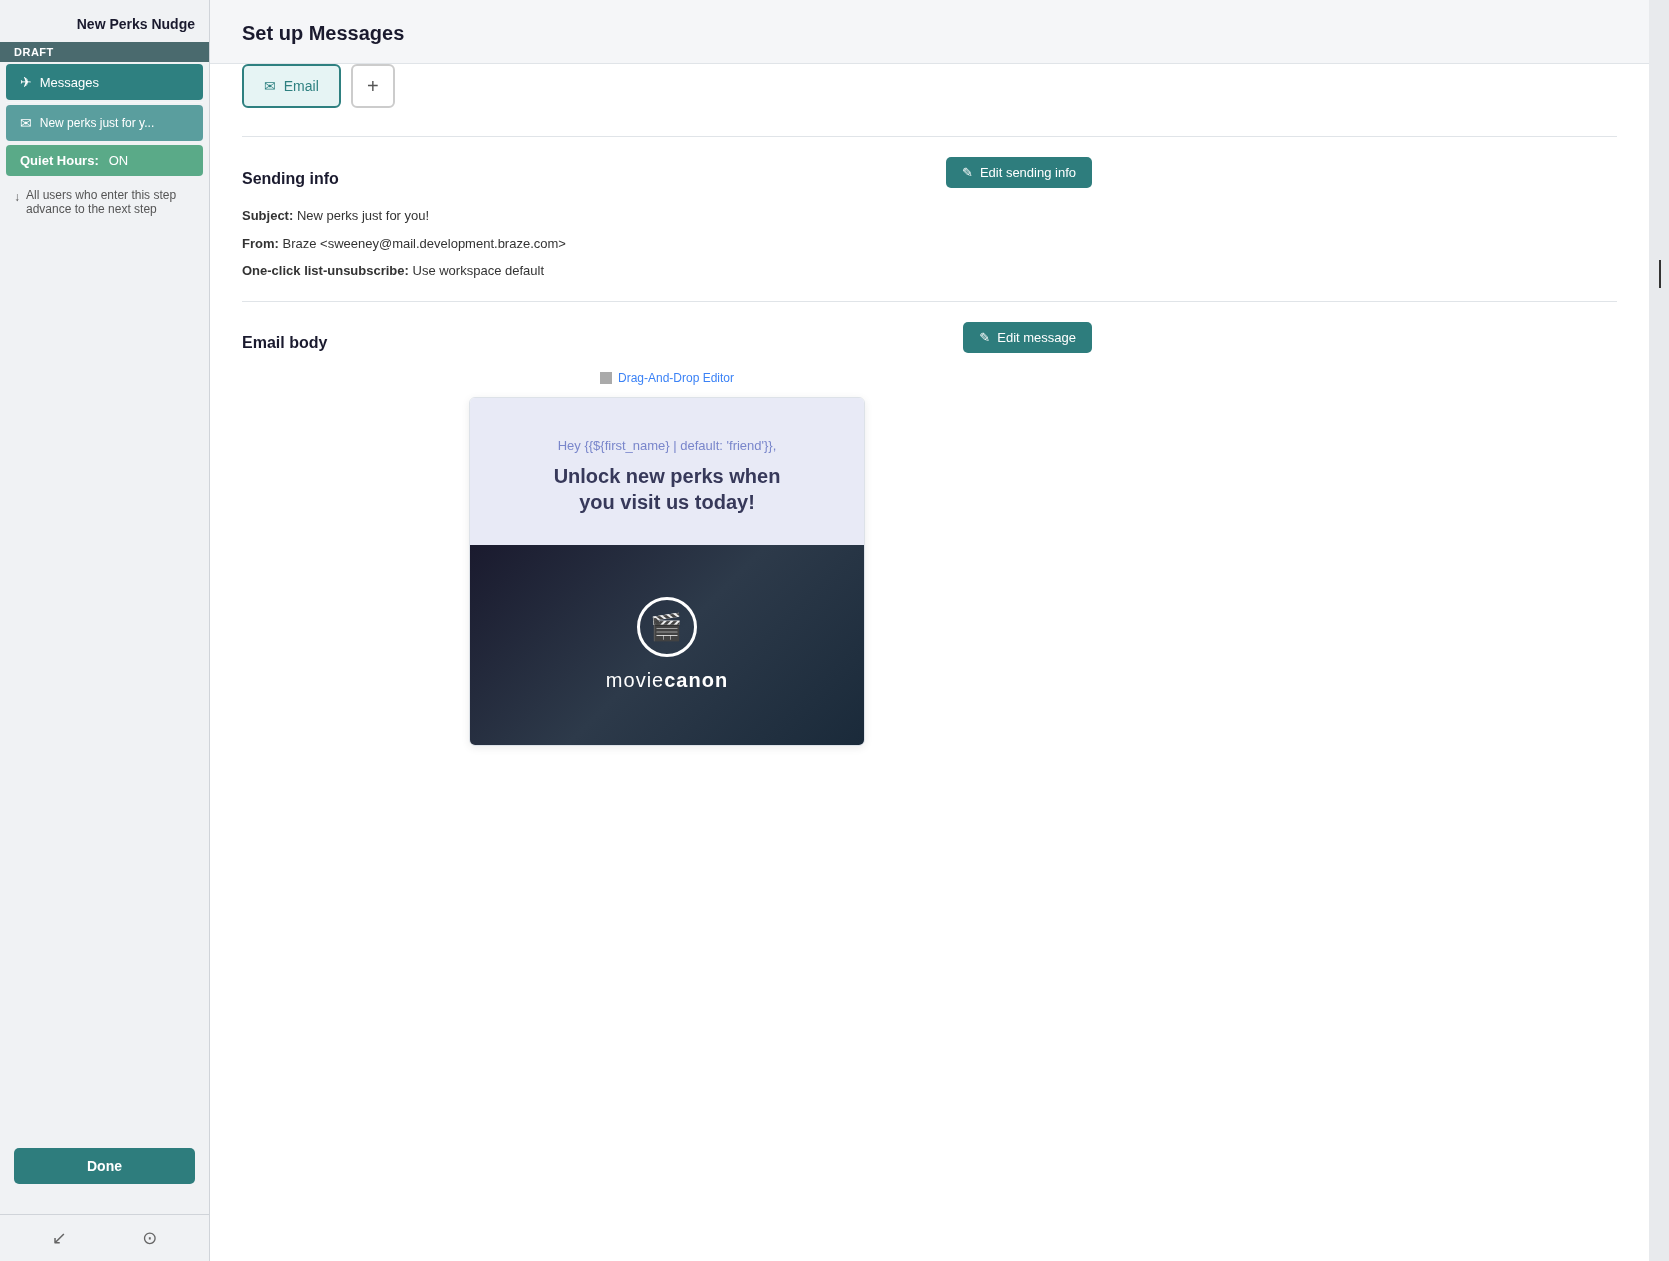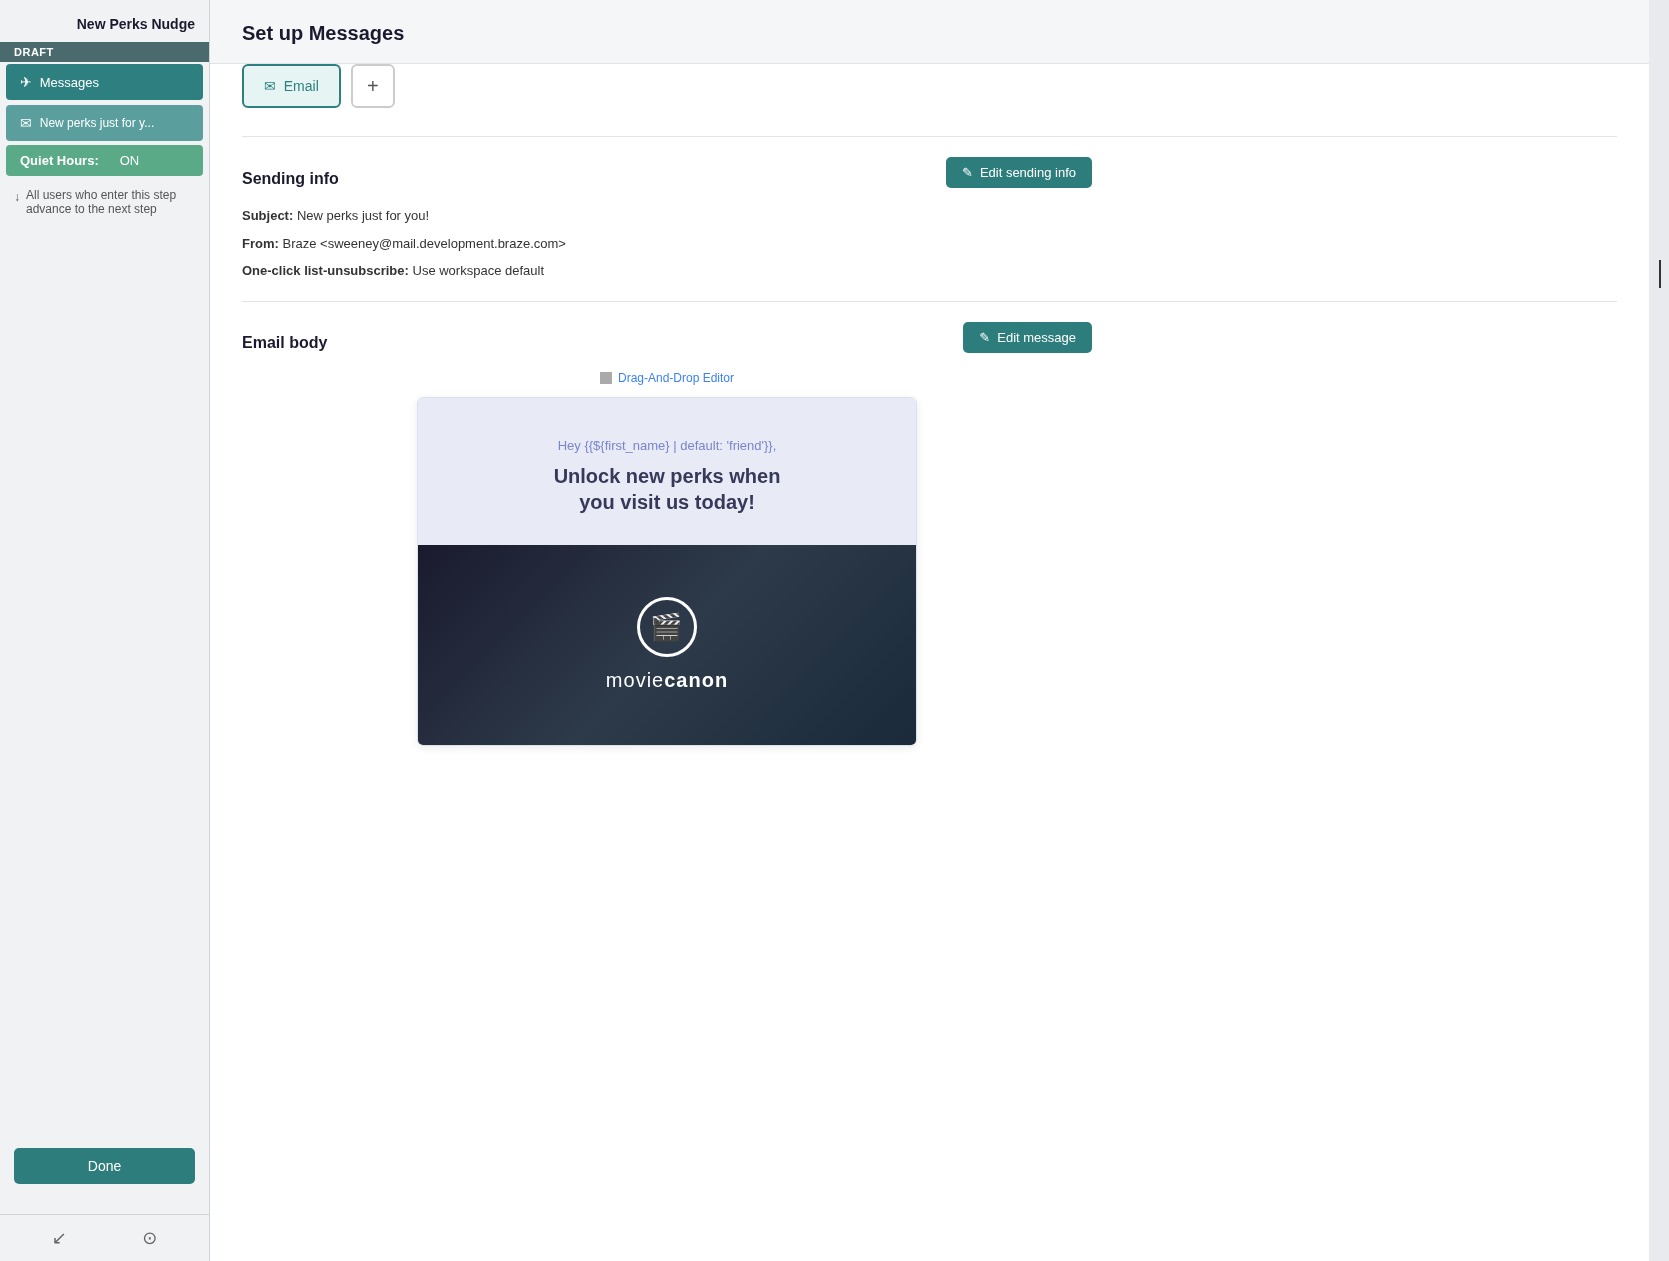--- a/index.html
+++ b/index.html
@@ -50,21 +50,21 @@
       border-radius: 4px;
       margin: 2px 6px;
       font-size: 12px;
     }
     .sidebar-item-icon {
       font-size: 14px;
     }
     .sidebar-quiet-hours {
       display: flex;
       align-items: center;
-      gap: 21px;
+      gap: 10px;
       padding: 8px 14px;
       font-size: 13px;
       font-weight: 600;
       background: #5aaa88;
       color: #fff;
       margin: 2px 6px;
       border-radius: 4px;
       cursor: pointer;
     }
     .quiet-on {
@@ -83,21 +83,21 @@
       flex-shrink: 0;
     }
     .sidebar-done-btn {
       margin: auto 14px 30px;
       background: #2e7d7d;
       color: #fff;
       border: none;
       padding: 10px;
       border-radius: 5px;
       font-size: 14px;
-      font-weight: 400;
+      font-weight: 700;
       cursor: pointer;
       width: calc(100% - 28px);
     }
     .sidebar-bottom-icons {
       display: flex;
       justify-content: space-around;
       padding: 12px 14px;
       border-top: 1px solid #d0d4d9;
       color: #666;
       font-size: 18px;
@@ -248,21 +248,21 @@
       background: #aaa;
       display: inline-block;
       flex-shrink: 0;
     }
 
     
     .email-preview-card {
       border: 1px solid #dde2e8;
       border-radius: 6px;
       overflow: hidden;
-      width: 500px;
+      width: 396px;
       margin: 0 auto;
       box-shadow: 0 2px 8px rgba(0,0,0,0.08);
     }
     .email-preview-top {
       background: #e8eaf6;
       padding: 40px 30px 30px;
       text-align: center;
     }
     .email-greeting {
       font-size: 13px;

